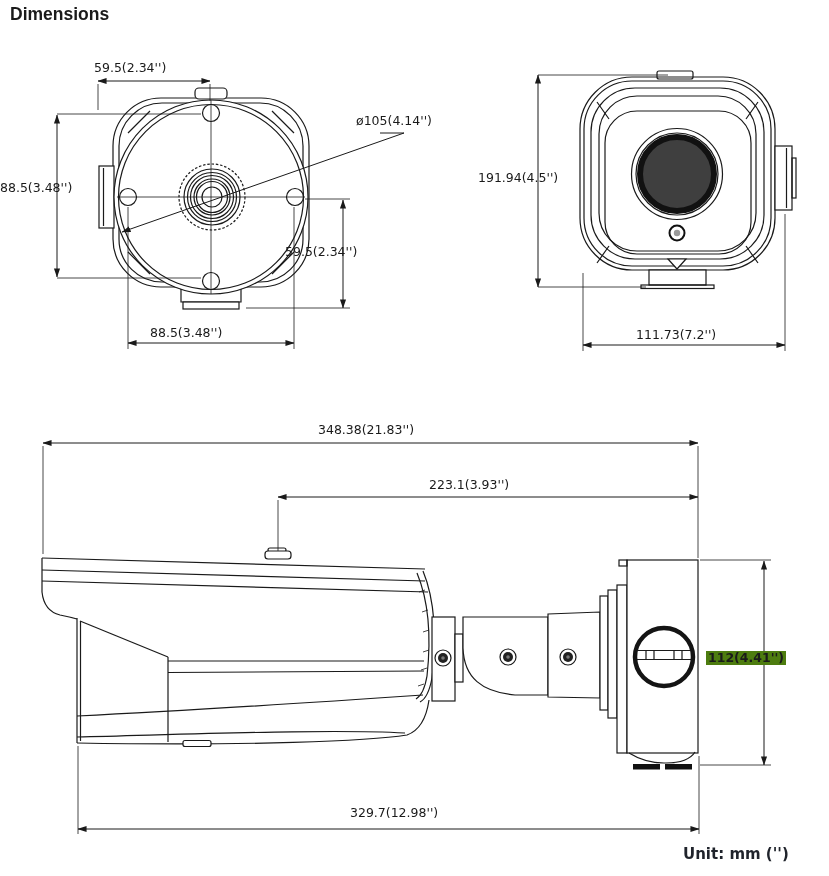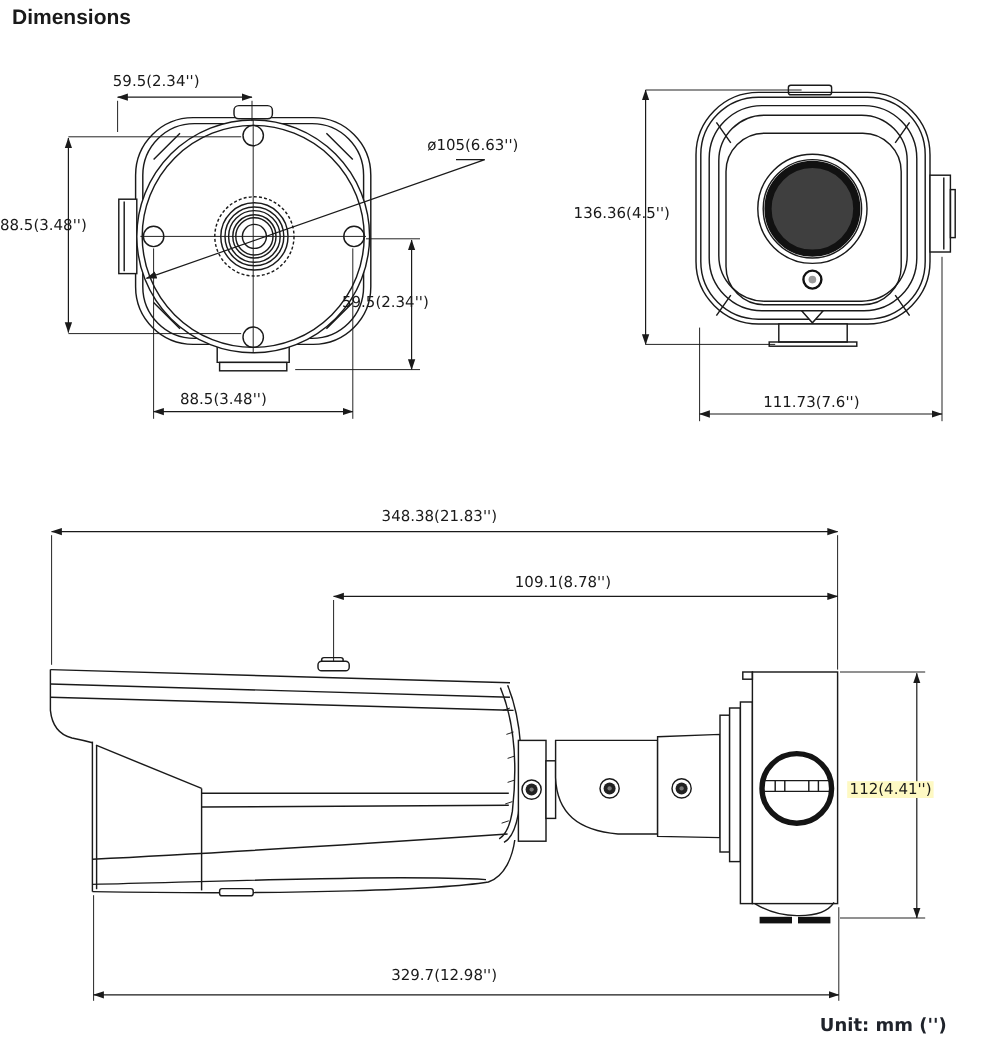--- a/index.html
+++ b/index.html
@@ -3,22 +3,22 @@
 <meta charset="utf-8">
 <style>
   :root{ --ink:#1a1a1a; --note-ink:#1f232b; --lens:#3f3f3f; }
   html,body{margin:0;padding:0;background:#fff;}
   #canvas{position:relative;width:829px;height:876px;background:#fff;overflow:hidden;
           font-family:"DejaVu Sans",sans-serif;color:var(--ink);}
   #canvas svg{position:absolute;left:0;top:0;}
   .page-title{position:absolute;left:10px;top:4px;font:bold 17.5px "Liberation Sans",sans-serif;color:var(--ink);text-align:right;}
   .lbl{position:absolute;font-size:12.5px;line-height:14px;color:var(--ink);
        text-align:left;white-space:nowrap;}
-  .lbl.bgw{background:#fef9c3;padding:0 2px;}
-  .unit-note{position:absolute;left:659px;top:845px;width:130px;text-align:right;
+  .lbl.bgw{background:#4d7c0f;padding:0 2px;font-weight:bold;}
+  .unit-note{position:absolute;left:683px;top:845px;width:130px;
              font-size:15px;font-weight:600;color:var(--note-ink);white-space:nowrap;}
   .s{fill:none;stroke:var(--ink);stroke-width:1.2;}
   .sf{fill:#fff;stroke:var(--ink);stroke-width:1.2;}
   .thin{fill:none;stroke:var(--ink);stroke-width:0.8;}
   .dim{fill:none;stroke:var(--ink);stroke-width:1;marker-start:url(#arw);marker-end:url(#arw);}
   .lead{fill:none;stroke:var(--ink);stroke-width:1;marker-start:url(#arw);}
 </style>
 </head>
 <body>
 
@@ -165,24 +165,24 @@
       <path class="thin" d="M700,560 L771,560 M700,765 L771,765"></path>
       <line class="dim" x1="78" y1="829" x2="699" y2="829"></line>
       <path class="thin" d="M78,746 L78,834 M699,756 L699,834"></path>
     </g>
   </svg>
 
   <div class="lbl" style="left:94px;top:61px;width:120px">59.5(2.34'')</div>
   <div class="lbl" style="left:0px;top:181px;width:92px">88.5(3.48'')</div>
   <div class="lbl" style="left:285px;top:245px;width:120px">59.5(2.34'')</div>
   <div class="lbl" style="left:150px;top:326px;width:120px">88.5(3.48'')</div>
-  <div class="lbl" style="left:356px;top:114px;width:122px">ø105(6.63'')</div>
+  <div class="lbl" style="left:356px;top:114px;width:122px">ø105(4.14'')</div>
 
-  <div class="lbl" style="left:478px;top:171px;width:122px">136.36(4.5'')</div>
-  <div class="lbl" style="left:636px;top:328px;width:120px">111.73(7.6'')</div>
+  <div class="lbl" style="left:478px;top:171px;width:122px">191.94(4.5'')</div>
+  <div class="lbl" style="left:636px;top:328px;width:120px">111.73(7.2'')</div>
 
   <div class="lbl" style="left:318px;top:423px;width:140px">348.38(21.83'')</div>
-  <div class="lbl" style="left:429px;top:478px;width:140px">109.1(8.78'')</div>
+  <div class="lbl" style="left:429px;top:478px;width:140px">223.1(3.93'')</div>
   <div class="lbl bgw" style="left:706px;top:651px;width:auto">112(4.41'')</div>
-  <div class="lbl" style="left:326px;top:806px;width:140px">329.7(12.98'')</div>
+  <div class="lbl" style="left:350px;top:806px;width:140px">329.7(12.98'')</div>
 
   <div class="unit-note">Unit: mm ('')</div>
 </div>
 
 </body></html>

